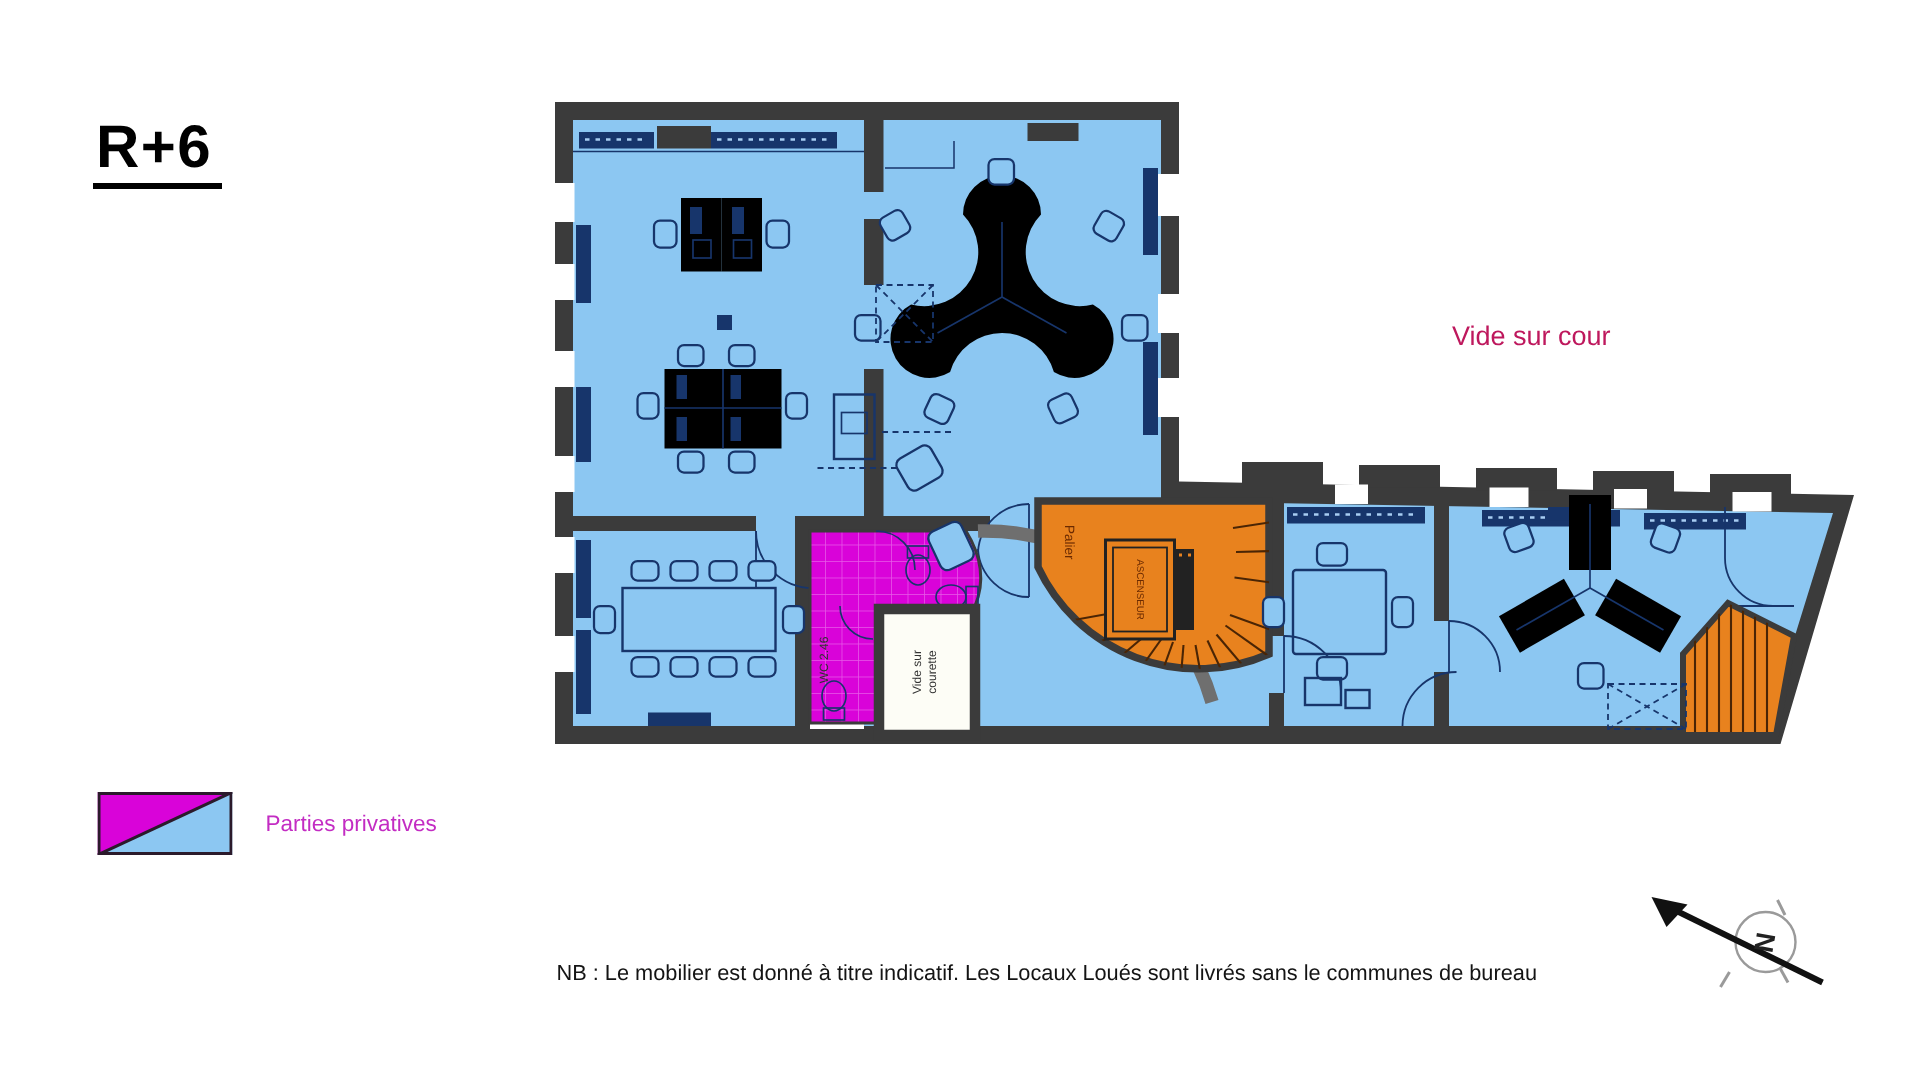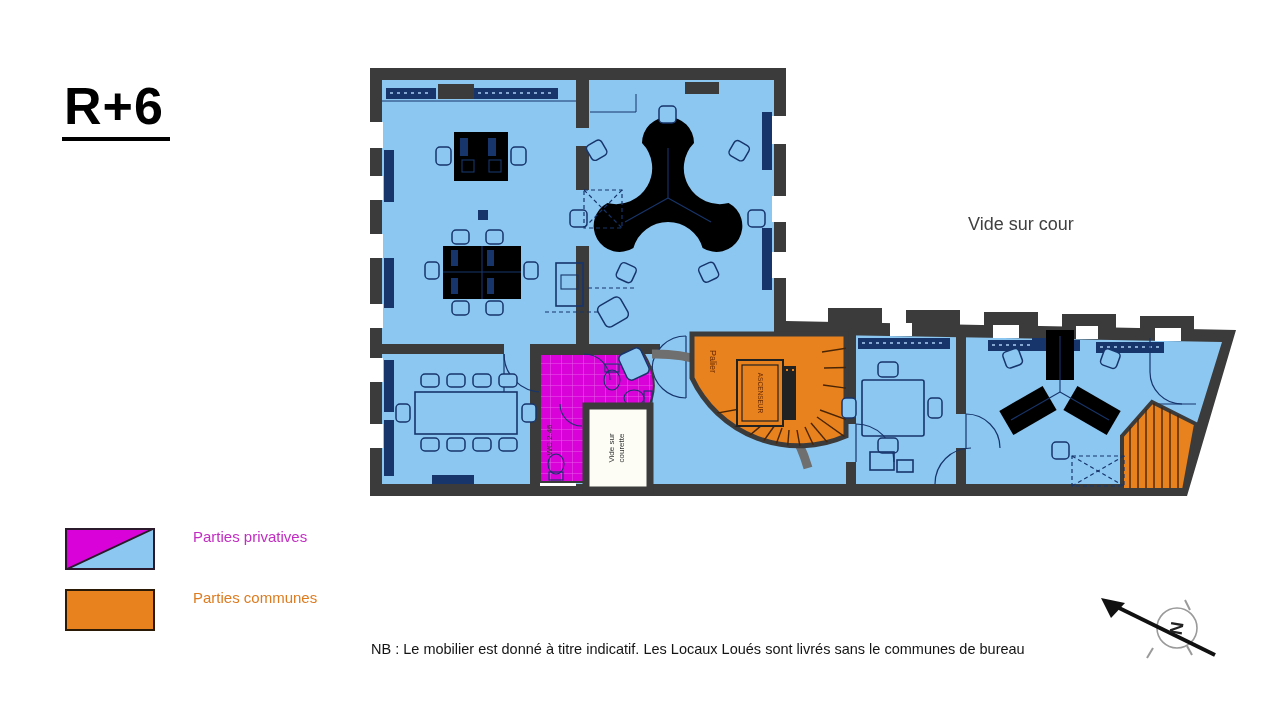--- a/index.html
+++ b/index.html
@@ -1,22 +1,22 @@
 <!DOCTYPE html>
 <html><head>
 <meta charset="utf-8">
 <style>
   html,body{margin:0;padding:0;background:#fff;}
   body{width:1280px;height:720px;position:relative;overflow:hidden;
        font-family:"Liberation Sans",sans-serif;}
-  .page-title{position:absolute;left:62px;top:76px;font-size:52px;font-weight:bold;
+  .page-title{position:absolute;left:62px;top:76px;font-size:40px;font-weight:bold;
        color:#000;border-bottom:4px solid #000;padding:0 6px 1px 2px;letter-spacing:1px;}
-  .vide-cour{position:absolute;left:968px;top:214px;font-size:18px;color:#404040;}
+  .vide-cour{position:absolute;left:968px;top:214px;font-size:18px;color:#be185d;}
   .legend{position:absolute;left:65px;top:528px;}
-  .legend-row{display:flex;margin-bottom:19px;height:42px;gap:16px;}
+  .legend-row{display:flex;align-items:center;margin-bottom:19px;height:42px;}
   .legend-label{margin-left:22px;font-size:15px;}
   .lbl-private{color:#c32cc3;}
   .lbl-common{color:#de7b1e;}
   .sw{width:90px;height:42px;display:block;}
   .sw-common{width:90px;height:42px;background:#e8821e;border:2px solid #2b1a06;box-sizing:border-box;}
   .nb-note{position:absolute;left:371px;top:641px;font-size:14.5px;color:#141414;}
   .plan-svg{position:absolute;left:0;top:0;}
   .compass{position:absolute;left:1095px;top:588px;}
   
   .w{fill:#3b3b3b;}
@@ -309,24 +309,20 @@
 <div class="legend">
   <div class="legend-row">
     <svg class="sw" width="90" height="42">
       <polygon points="0,0 90,0 0,42" fill="#d903d9"></polygon>
       <polygon points="90,0 90,42 0,42" fill="#8cc7f2"></polygon>
       <rect x="1" y="1" width="88" height="40" fill="none" stroke="#2b1a2b" stroke-width="2"></rect>
       <line x1="90" y1="0" x2="0" y2="42" stroke="#2b1a2b" stroke-width="2"></line>
     </svg>
     <span class="legend-label lbl-private">Parties privatives</span>
   </div>
-  <div class="legend-row">
-    <span class="sw-common"></span>
-    <span class="legend-label lbl-common">Parties communes</span>
-  </div>
 </div>
 
 <div class="nb-note">NB : Le mobilier est donné à titre indicatif. Les Locaux Loués sont livrés sans le communes de bureau</div>
 
 <svg class="compass" width="135" height="85" viewBox="0 0 135 85">
   <circle cx="82" cy="40" r="20" fill="none" stroke="#9a9a9a" stroke-width="1.6"></circle>
   <line x1="90" y1="12" x2="95" y2="22" stroke="#9a9a9a" stroke-width="2"></line>
   <line x1="58" y1="60" x2="52" y2="70" stroke="#9a9a9a" stroke-width="2"></line>
   <line x1="92" y1="58" x2="97" y2="67" stroke="#9a9a9a" stroke-width="2"></line>
   <line x1="120" y1="67" x2="16" y2="16" stroke="#111" stroke-width="4"></line>

